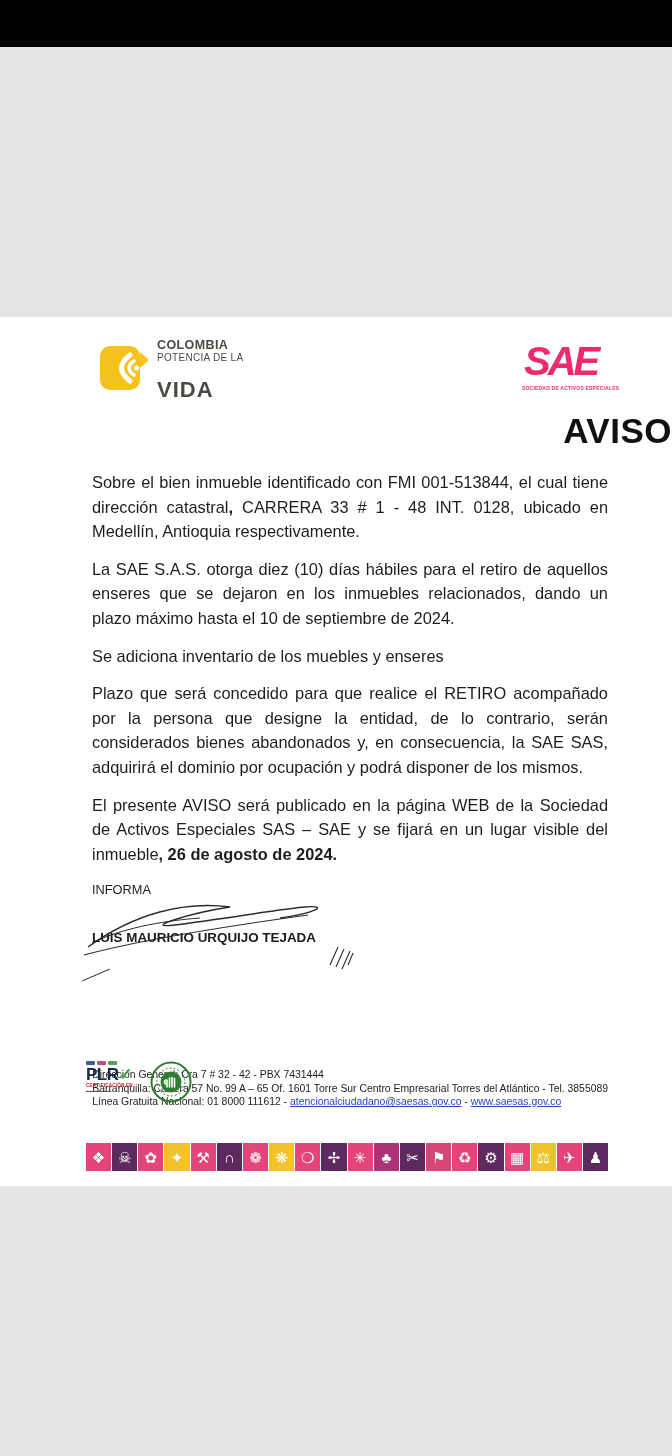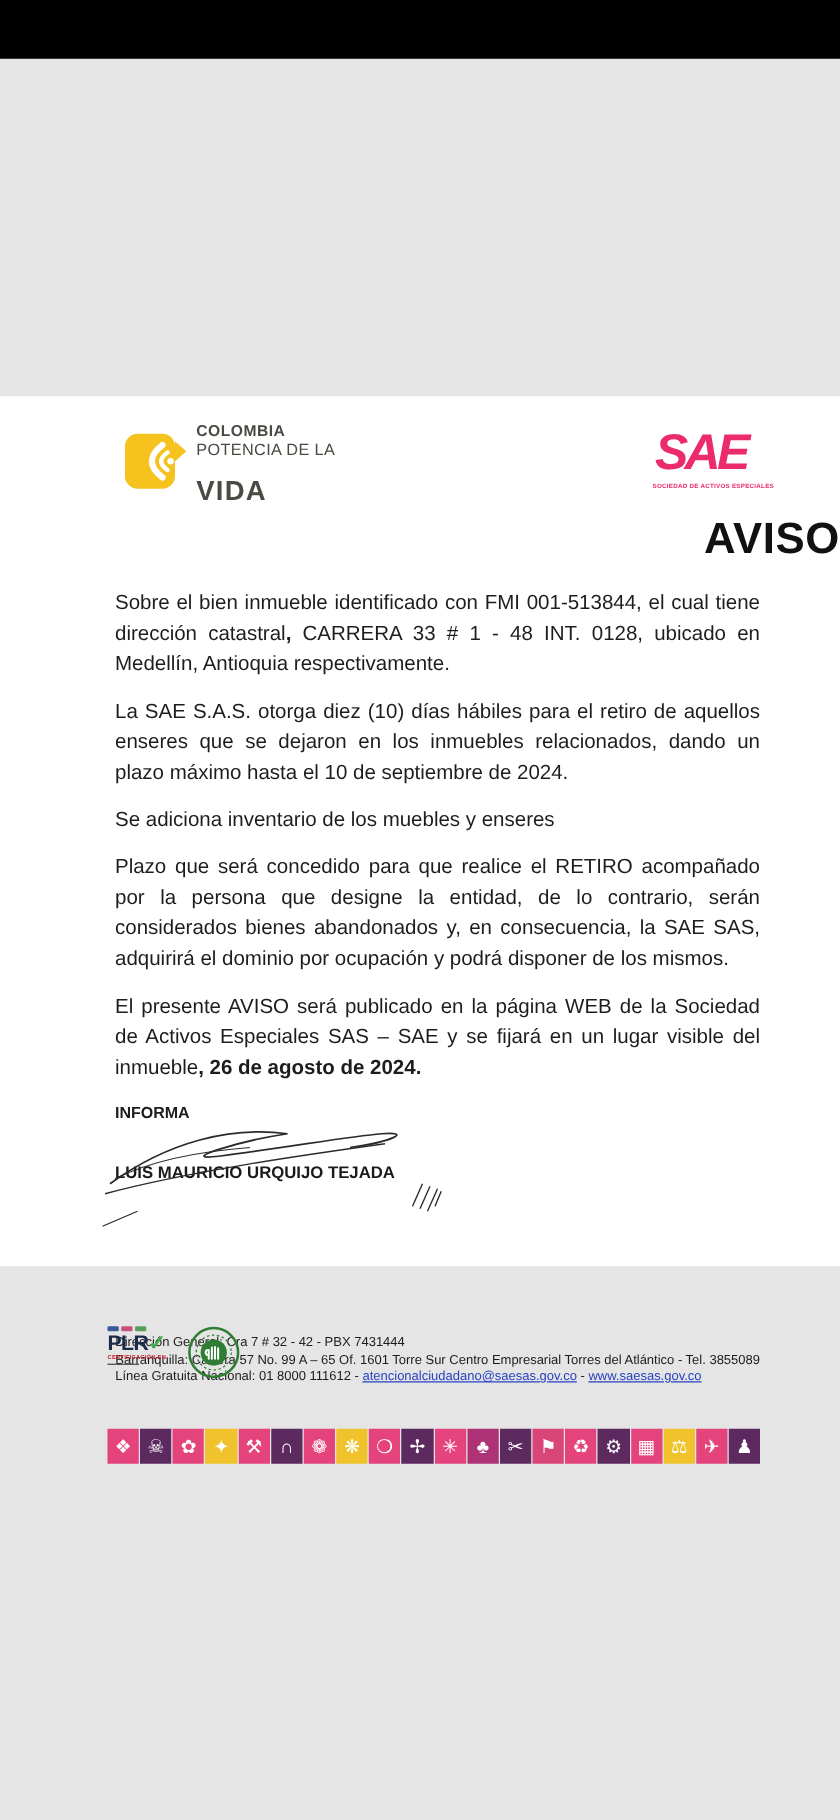--- a/index.html
+++ b/index.html
@@ -1,36 +1,36 @@
 <!DOCTYPE html>
 <html><head>
 <meta charset="utf-8">
 <style>
   * { margin:0; padding:0; box-sizing:border-box; }
   html,body { width:672px; height:1456px; background:#e5e5e6; font-family:"Liberation Sans", sans-serif; overflow:hidden; }
   .top-bar { position:absolute; left:0; top:0; width:672px; height:47px; background:#000; }
-  .page { position:absolute; left:0; top:317px; width:672px; height:696px; background:#ffffff; }
+  .page { position:absolute; left:0; top:317px; width:672px; height:869px; background:#ffffff; }
 
   
   .header-row { position:absolute; top:22px; left:100px; right:58px; display:flex; justify-content:space-between; align-items:flex-start; }
   .co-logo { display:flex; align-items:center; }
   .co-text { margin-left:7px; color:#4a4a43; line-height:1.02; }
   .co-l1 { font-size:12.5px; font-weight:bold; letter-spacing:.4px; }
-  .co-l2 { font-size:13px; letter-spacing:.3px; margin-top:1px; }
+  .co-l2 { font-size:10px; letter-spacing:.3px; margin-top:1px; }
   .co-l3 { font-size:22px; font-weight:bold; letter-spacing:1px; margin-top:16px; }
   .sae-logo { width:92px; margin-top:2px; }
   .sae-caption { font-size:5px; font-weight:bold; color:#EC2A6E; letter-spacing:.2px; white-space:nowrap; margin-top:-2px; }
 
   
   .doc-title { position:absolute; top:94px; left:0; width:100%; text-align:right; font-size:35px; font-weight:bold; color:#111; letter-spacing:.5px; }
 
   
   .content { position:absolute; top:153px; left:92px; right:64px; font-size:16.4px; line-height:1.5; color:#1d1d1b; }
   .content p { text-align:justify; margin:0 0 13px 0; }
-  .informa { font-size:12.8px; font-weight:bold; margin:12px 0 30px 0; }
+  .informa { font-size:12.8px; font-weight:normal; margin:12px 0 30px 0; }
   .name-block { position:relative; font-size:13.4px; font-weight:bold; line-height:1.32; color:#1a1a1a; }
   .sig-svg { position:absolute; left:-12px; top:-44px; pointer-events:none; }
 
   
   .footer-text { position:absolute; top:751px; right:64px; text-align:left; font-size:10.4px; line-height:1.3; color:#1c1c1c; }
   .footer-text a { color:#2743c0; text-decoration:underline; }
   .footer-logos { position:absolute; left:86px; top:744px; display:flex; align-items:flex-start; gap:17px; }
   .plr { display:flex; flex-direction:column; align-items:flex-start; line-height:1; }
   .plr-minis { display:flex; gap:2px; margin-bottom:1px; }
   .plr-minis i { display:block; width:9px; height:4px; border-radius:1px; }

